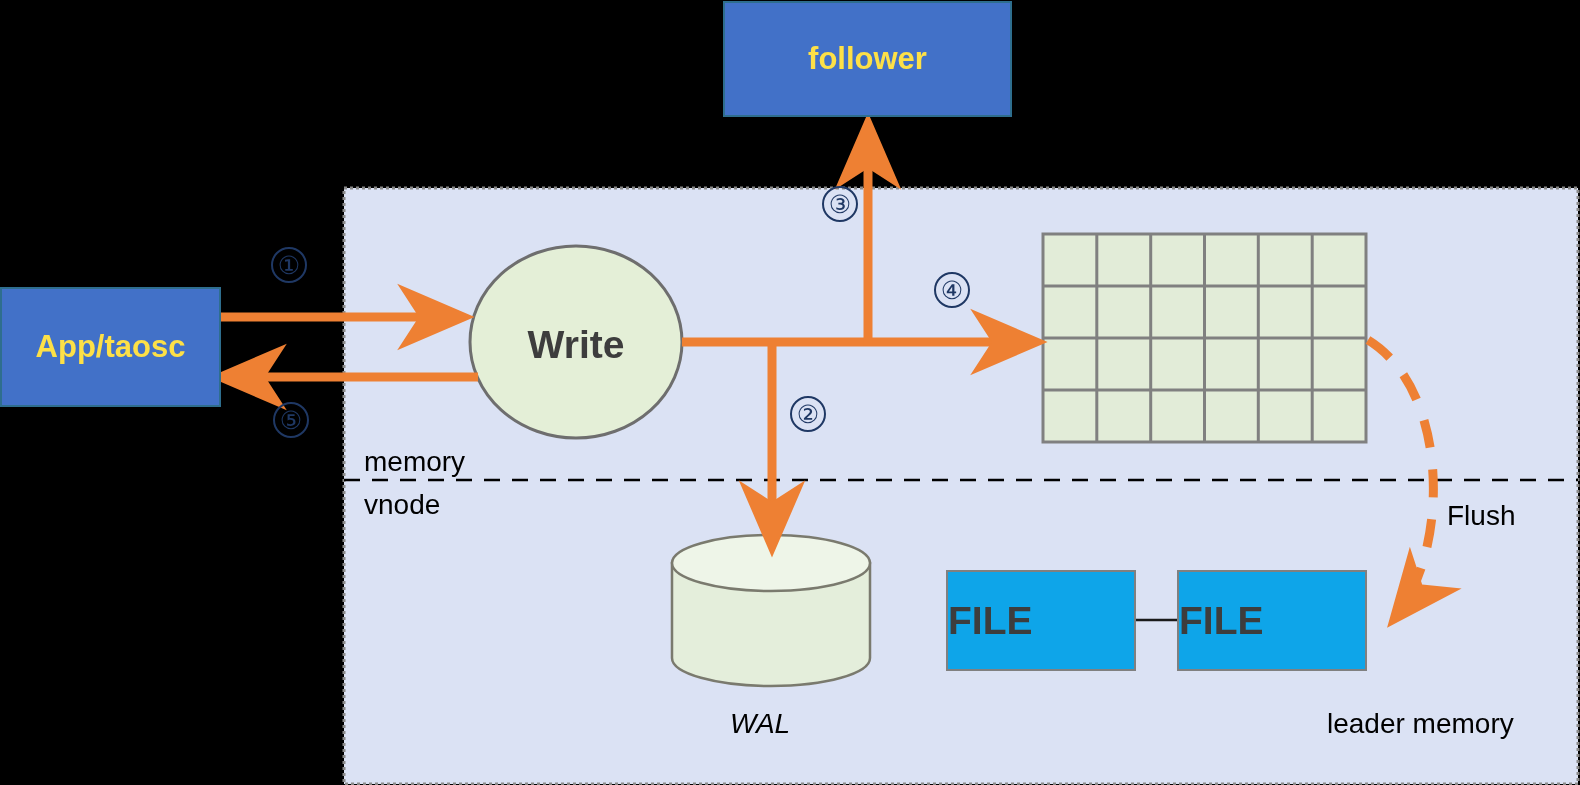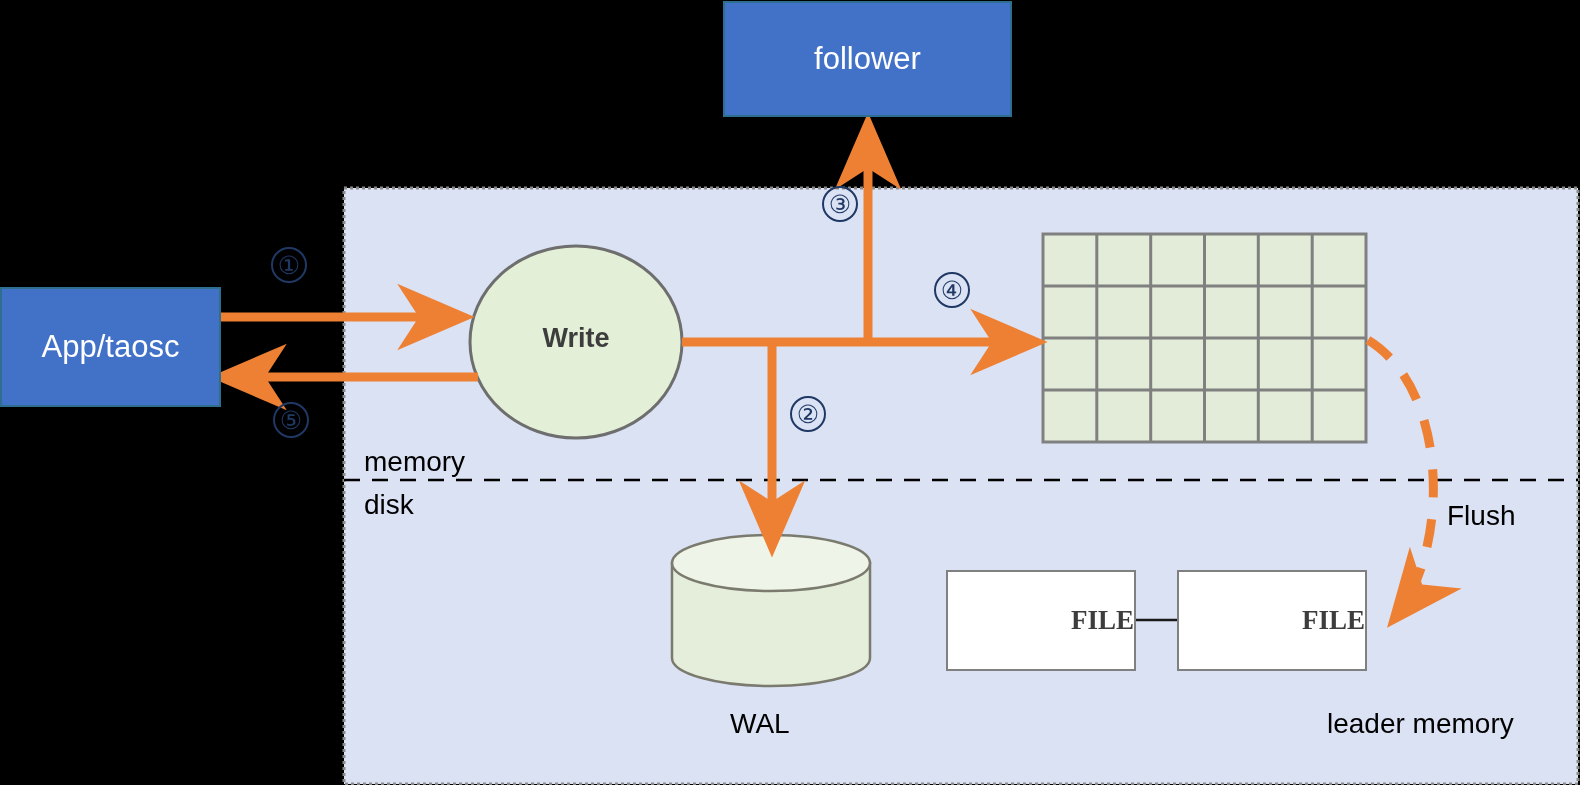--- a/index.html
+++ b/index.html
@@ -21,30 +21,30 @@
     top: 0;
     width: 1580px;
     height: 785px;
   }
   .txt {
     position: absolute;
     white-space: pre;
     line-height: 1.12;
   }
   .box-label {
-    color: #ffffff;
-    font-weight: normal;
+    color: #fde047;
+    font-weight: bold;
     font-size: 31px;
     text-align: center;
     width: 100%;
   }
   .node-label {
     color: #3d3d3d;
     font-weight: bold;
-    font-size: 27px;
+    font-size: 39px;
     text-align: center;
   }
   .plain-label {
     color: #000000;
     font-size: 28px;
   }
   .num-circle {
     position: absolute;
     width: 36px;
     height: 36px;
@@ -60,27 +60,26 @@
     position: absolute;
     background: #4271c8;
     border: 2px solid #2e6e8e;
     box-sizing: border-box;
     display: flex;
     align-items: center;
     justify-content: center;
   }
   .green-box {
     position: absolute;
-    background: #ffffff;
+    background: #0ea5e9;
     border: 2.5px solid #808080;
     box-sizing: border-box;
     display: flex;
     align-items: center;
-    justify-content: flex-end;
-    font-family: Liberation Serif, serif;
+    justify-content: flex-start;
   }
 </style>
 </head>
 <body>
 
 <div id="stage">
 
   <svg id="svg-layer" viewBox="0 0 1580 785">
     <defs>
       <marker id="arrow-orange" markerWidth="9" markerHeight="8" refX="7.2" refY="4" orient="auto" markerUnits="strokeWidth">
@@ -136,24 +135,24 @@
 
   <div class="txt node-label" style="left:476px; top:323px; width:200px;">Write</div>
 
   <div class="green-box" style="left:946px; top:570px; width:190px; height:101px;">
     <span class="node-label">FILE</span>
   </div>
   <div class="green-box" style="left:1177px; top:570px; width:190px; height:101px;">
     <span class="node-label">FILE</span>
   </div>
 
-  <div class="txt plain-label" style="left:730px; top:708px;">WAL</div>
+  <div class="txt plain-label" style="left:730px; top:708px;font-style:italic;">WAL</div>
 
   <div class="txt plain-label" style="left:364px; top:446px;text-align:center;">memory</div>
-  <div class="txt plain-label" style="left:364px; top:489px;">disk</div>
+  <div class="txt plain-label" style="left:364px; top:489px;">vnode</div>
 
   <div class="txt plain-label" style="left:1447px; top:500px;">Flush</div>
 
   <div class="txt plain-label" style="left:1327px; top:708px;">leader memory</div>
 
   <div class="num-circle" style="left:271px; top:247px;">①</div>
   <div class="num-circle" style="left:273px; top:402px;">⑤</div>
   <div class="num-circle" style="left:822px; top:186px;">③</div>
   <div class="num-circle" style="left:934px; top:272px;">④</div>
   <div class="num-circle" style="left:790px; top:396px;">②</div>

